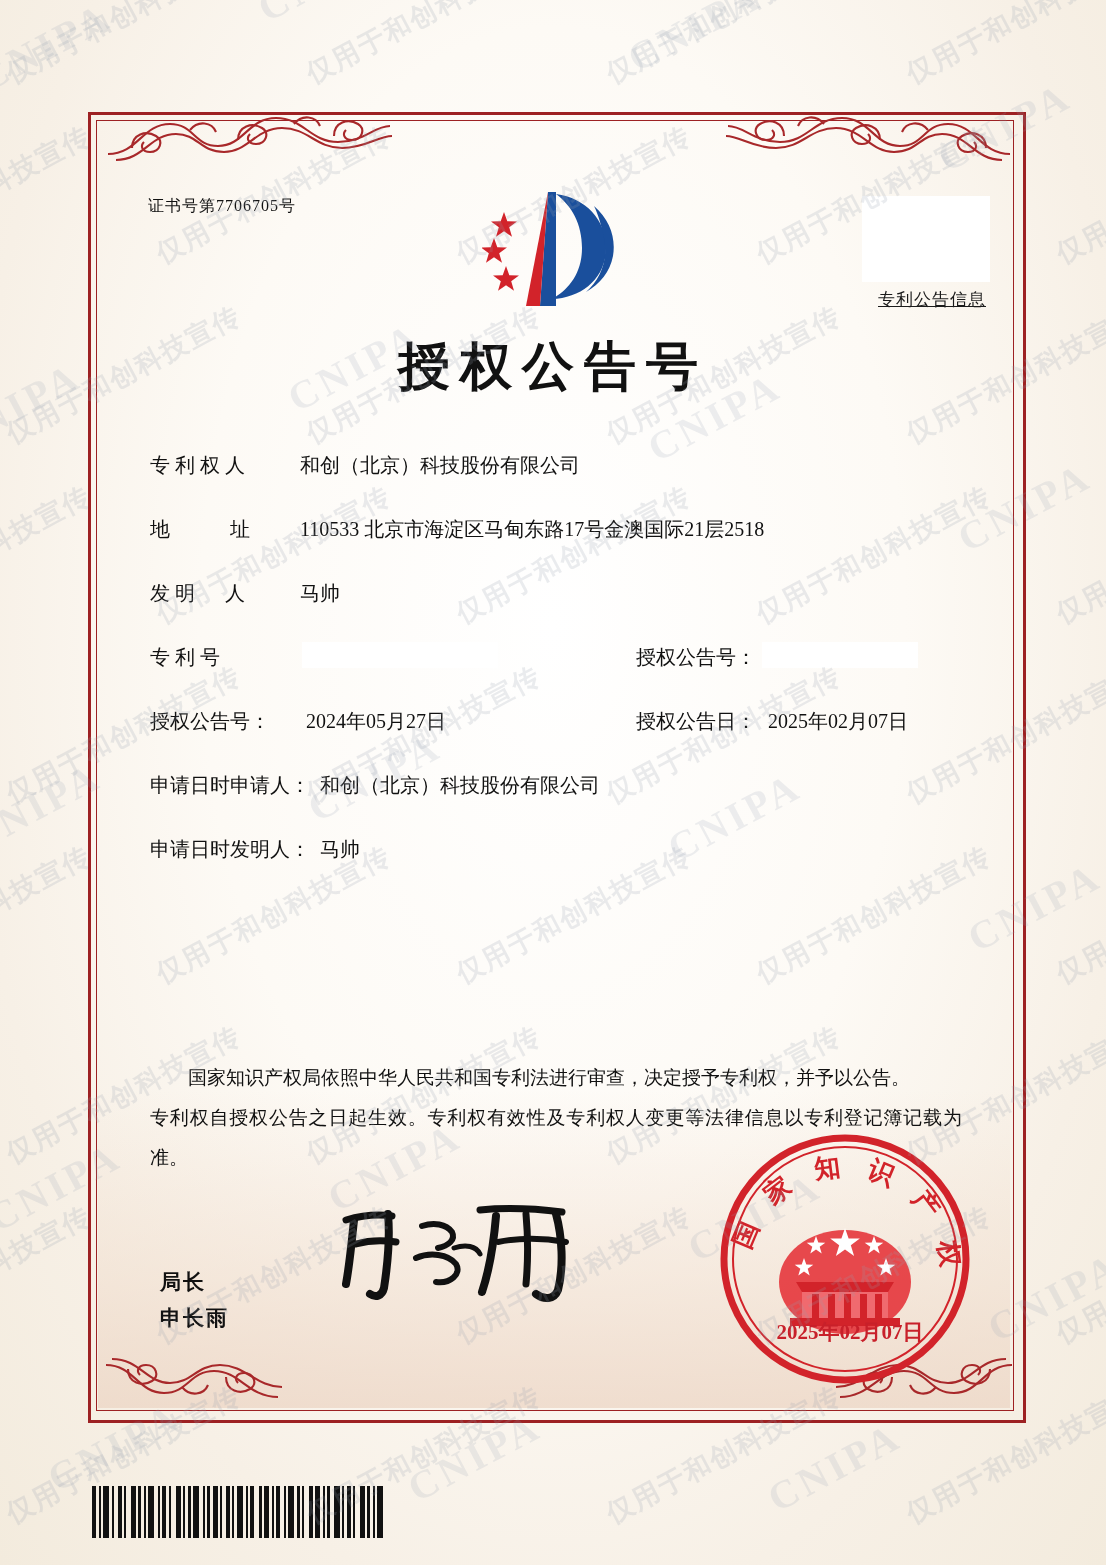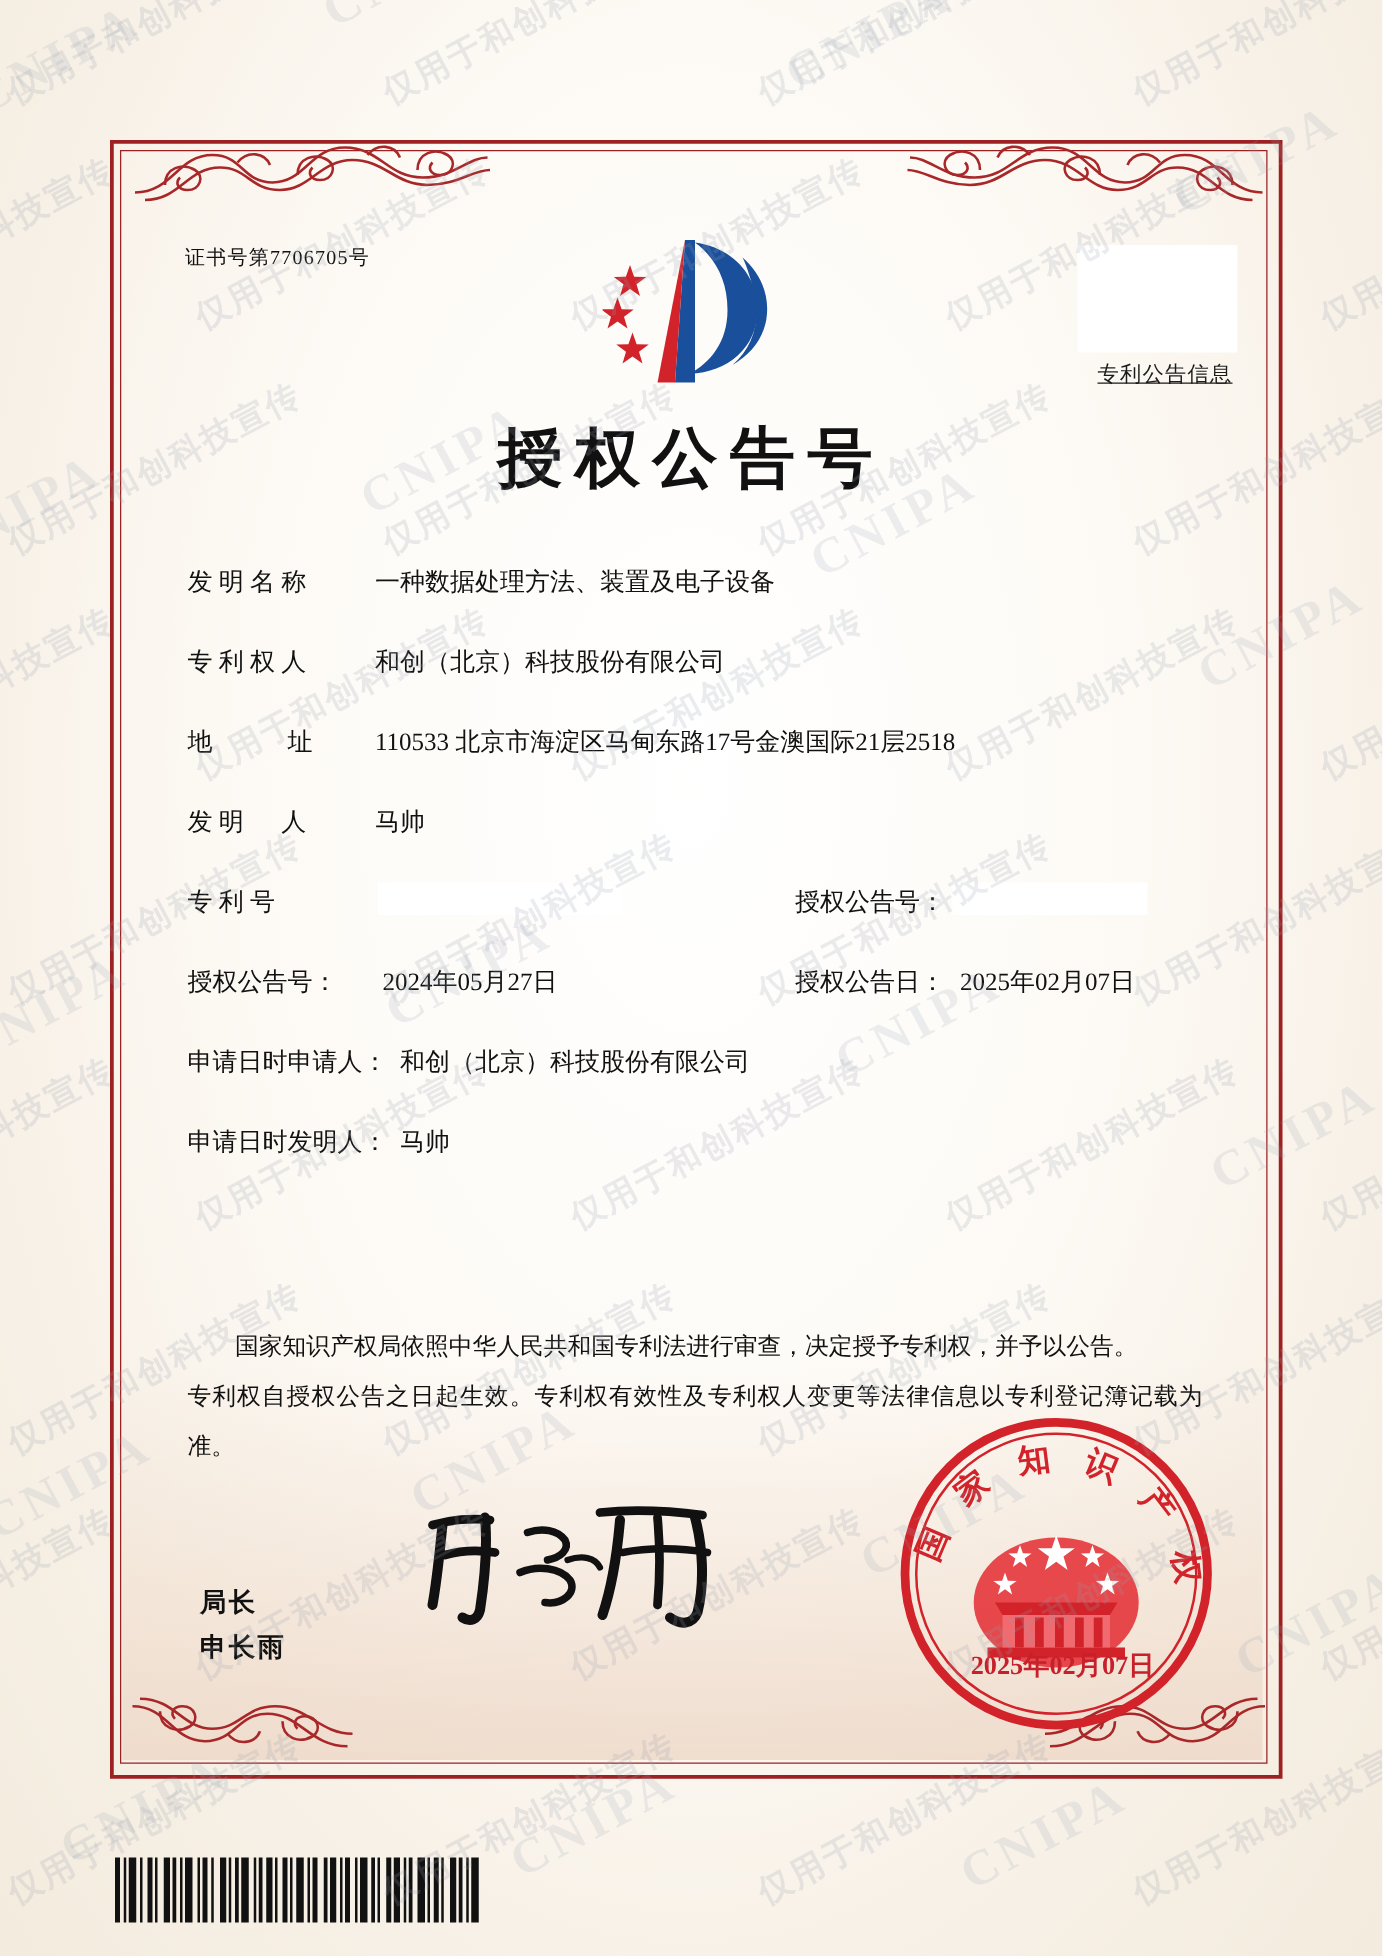--- a/index.html
+++ b/index.html
@@ -335,24 +335,20 @@
 
         <path d="M66 6 L 74 6 L 74 120 L 58 120 Z" fill="#1a4f9c"></path>
         <path d="M66 6 L 58 120 L 44 120 Z" fill="#d2232a"></path>
       </svg>
     </div>
 
     <div class="title">授权公告号</div>
 
     <div class="fields">
 
-      <div class="row">
-        <span class="lab">发 明 名 称</span>
-        <span class="val">一种数据处理方法、装置及电子设备</span>
-      </div>
 
       <div class="row">
         <span class="lab">专 利 权 人</span>
         <span class="val">和创（北京）科技股份有限公司</span>
       </div>
 
       <div class="row">
         <span class="lab">地　　　址</span>
         <span class="val">110533 北京市海淀区马甸东路17号金澳国际21层2518</span>
       </div>

